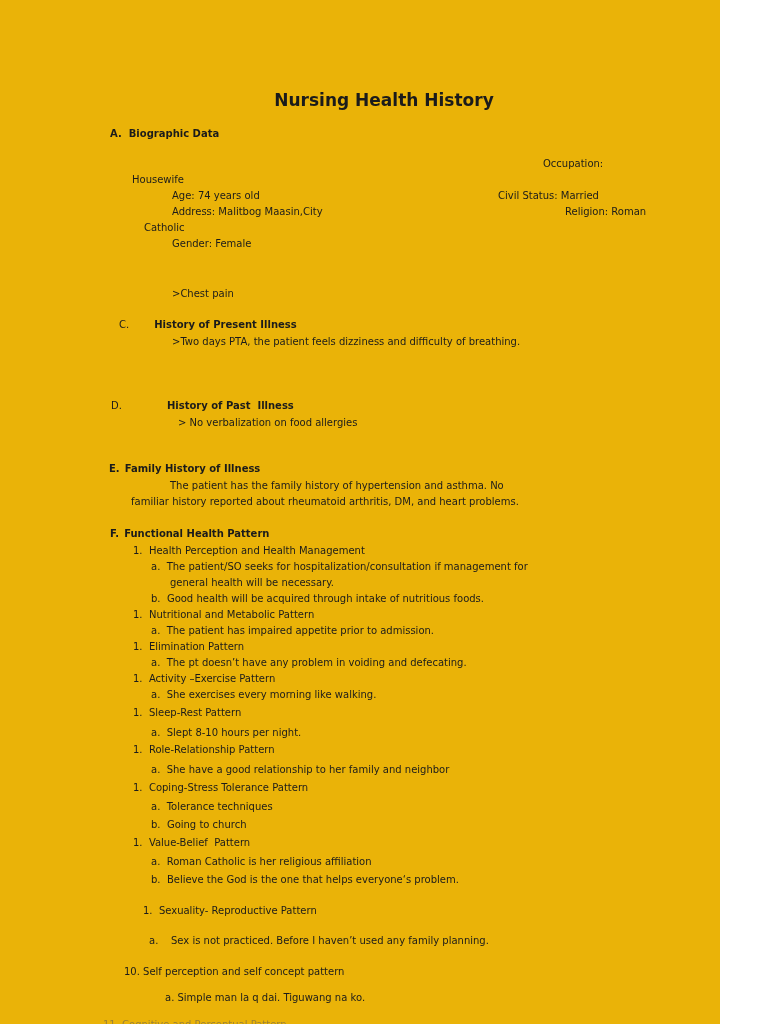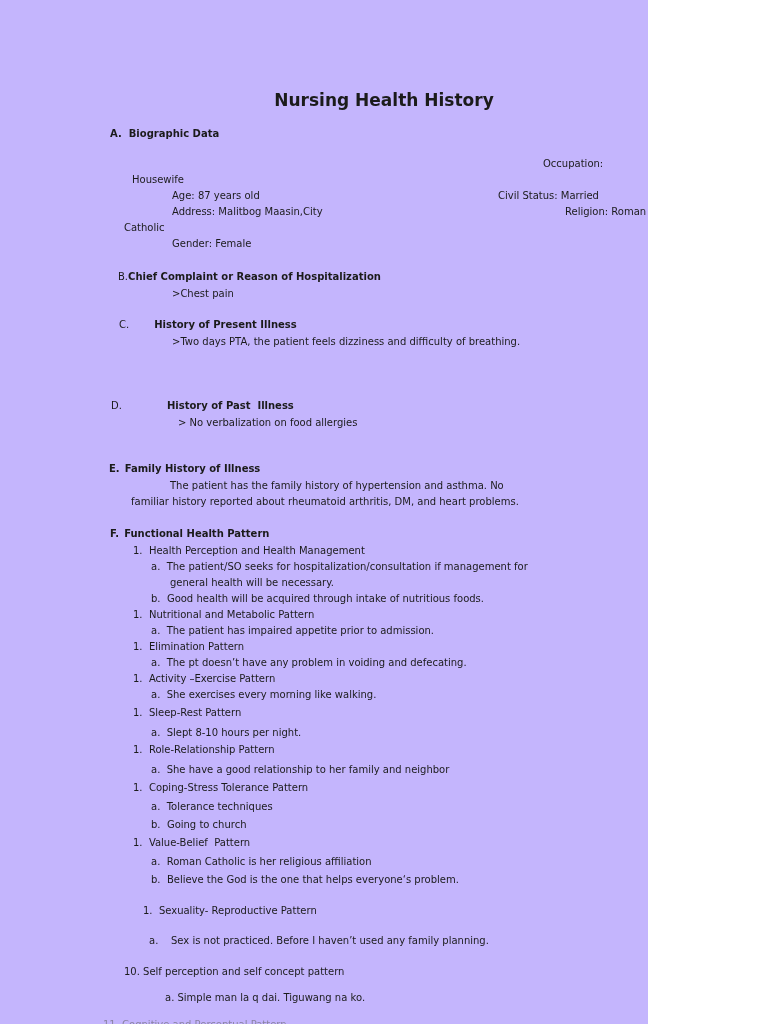--- a/index.html
+++ b/index.html
@@ -1,20 +1,20 @@
 <!DOCTYPE html>
 <html><head>
 <meta charset="utf-8">
 <style>
   html,body { margin:0; padding:0; background:#ffffff; }
   .page {
     position:relative;
-    width:648px;
+    width:720px;
     height:1024px;
-    background:#c4b5fd;
+    background:#eab308;
     overflow:hidden;
     font-family:"DejaVu Sans", sans-serif;
     color:#1b1b1b;
   }
   .run {
     position:absolute;
     font-size:10px;
     line-height:15px;
     white-space:pre;
   }
@@ -37,28 +37,27 @@
 <body>
 
 <div class="page">
 
   <div class="title" style="top:90px">Nursing Health History</div>
 
   <div class="run bold" style="left:110px;top:126px"><span class="bold">A.</span><span class="bold" style="margin-left:7px">Biographic Data</span></div>
 
   <div class="run" style="left:543px;top:156px">Occupation:</div>
   <div class="run" style="left:132px;top:172px">Housewife</div>
-  <div class="run" style="left:172px;top:188px">Age: 87 years old</div>
+  <div class="run" style="left:172px;top:188px">Age: 74 years old</div>
   <div class="run" style="left:498px;top:188px">Civil Status: Married</div>
   <div class="run" style="left:172px;top:204px">Address: Malitbog Maasin,City</div>
   <div class="run" style="left:565px;top:204px">Religion: Roman</div>
-  <div class="run" style="left:124px;top:220px">Catholic</div>
+  <div class="run" style="left:144px;top:220px">Catholic</div>
   <div class="run" style="left:172px;top:236px">Gender: Female</div>
 
-  <div class="run" style="left:118px;top:269px"><span class="hletter">B.</span><span class="bold">Chief Complaint or Reason of Hospitalization</span></div>
   <div class="run" style="left:172px;top:286px">&gt;Chest pain</div>
 
   <div class="run" style="left:119px;top:317px"><span class="hletter">C.</span><span class="bold" style="margin-left:25px">History of Present Illness</span></div>
   <div class="run" style="left:172px;top:334px">&gt;Two days PTA, the patient feels dizziness and difficulty of breathing.</div>
 
   <div class="run" style="left:111px;top:398px"><span class="hletter">D.</span><span class="bold" style="margin-left:45px">History of Past  Illness</span></div>
   <div class="run" style="left:178px;top:415px">&gt; No verbalization on food allergies</div>
 
   <div class="run" style="left:109px;top:461px"><span class="bold">E.</span><span class="bold" style="margin-left:5px">Family History of Illness</span></div>
   <div class="run" style="left:170px;top:478px">The patient has the family history of hypertension and asthma. No</div>

